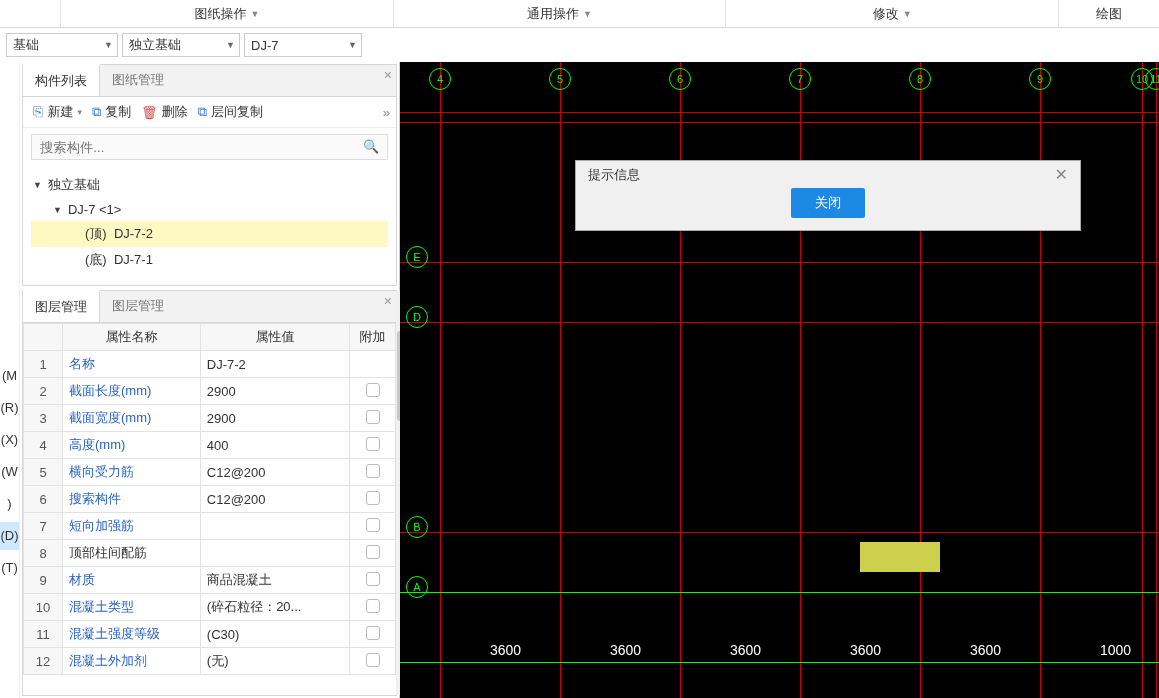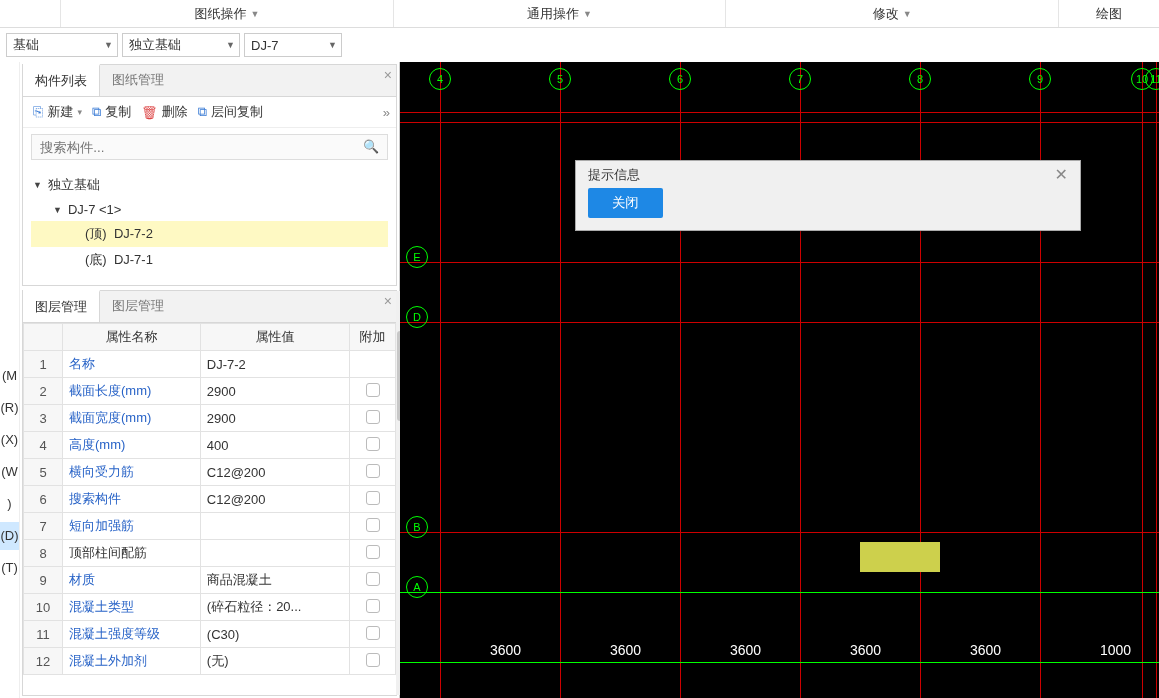--- a/index.html
+++ b/index.html
@@ -10,21 +10,21 @@
 .top-menu .menu-item { flex: 1; display: flex; align-items: center; justify-content: center; cursor: pointer; }
 .top-menu .menu-item.first { flex: 0 0 60px; justify-content: center; margin-top: 40px; }
 .top-menu .menu-item.last { flex: 0 0 100px; }
 .top-menu .caret { margin-left: 4px; font-size: 9px; color: #888; }
 
 .selector-row { display: flex; gap: 4px; padding: 5px 6px; align-items: center; }
 .combo { border: 1px solid #ccc; background: #fff; height: 24px; display: flex; align-items: center; padding: 0 6px; position: relative; }
 .combo .caret { position: absolute; right: 4px; font-size: 9px; color: #666; }
 .combo.c1 { width: 112px; }
 .combo.c2 { width: 118px; }
-.combo.c3 { width: 98px; text-align: right; }
+.combo.c3 { width: 118px; text-align: right; }
 
 .main { display: flex; height: calc(698px - 28px - 34px); }
 .left-rail { width: 20px; display: flex; flex-direction: column; padding-top: 300px; gap: 4px; color: #333; border-right: 1px solid #eee;}
 .left-rail div { text-align: center; height: 28px; line-height: 28px; font-size: 13px; }
 .left-rail .sel { background: #cfe8ff; }
 
 .left-panel { width: 380px; display: flex; flex-direction: column; border-right: 1px solid #ccc; position: relative; }
 
 .panel-block { border: 1px solid #d7d7d7; margin: 2px; background: #fff; position: relative; }
 .panel-close { position: absolute; right: 4px; top: 2px; color: #999; cursor: pointer; font-size: 14px; }
@@ -69,21 +69,21 @@
 .grid-h.green, .grid-v.green { background: #0f0; }
 .axis-circle { position: absolute; width: 22px; height: 22px; border: 1px solid #0f0; border-radius: 50%; color: #0f0; font-size: 11px; display: flex; align-items: center; justify-content: center; }
 .dim-label { position: absolute; color: #fff; font-size: 14px; }
 .yellow-box { position: absolute; background: #cdd04c; }
 
 .dialog { position: absolute; left: 575px; top: 160px; width: 506px; background: #f0f0f0; border: 1px solid #aaa; box-shadow: 3px 3px 8px rgba(0,0,0,0.3); }
 .dialog-title { display: flex; align-items: center; padding: 4px 12px; }
 .dialog-title .dtitle { flex: 1; }
 .dialog-title .dclose { color: #888; cursor: pointer; font-size: 16px; }
 .dialog-body { margin: 0 12px 10px 12px; background: #fff; border: 1px solid #ddd; padding: 12px 14px; height: 310px; }
-.dialog-footer { display: flex; justify-content: flex-start; padding: 0 12px 12px 12px; }
+.dialog-footer { display: flex; justify-content: center; padding: 0 12px 12px 12px; }
 .dialog-footer .btn-primary { background: #1e88e5; color: #fff; border: none; padding: 6px 24px; cursor: pointer; border-radius: 2px; }
 
 </style>
 </head>
 <body>
 
 <div class="top-menu">
   <div class="menu-item first">
       <span>选择</span>
     </div>

